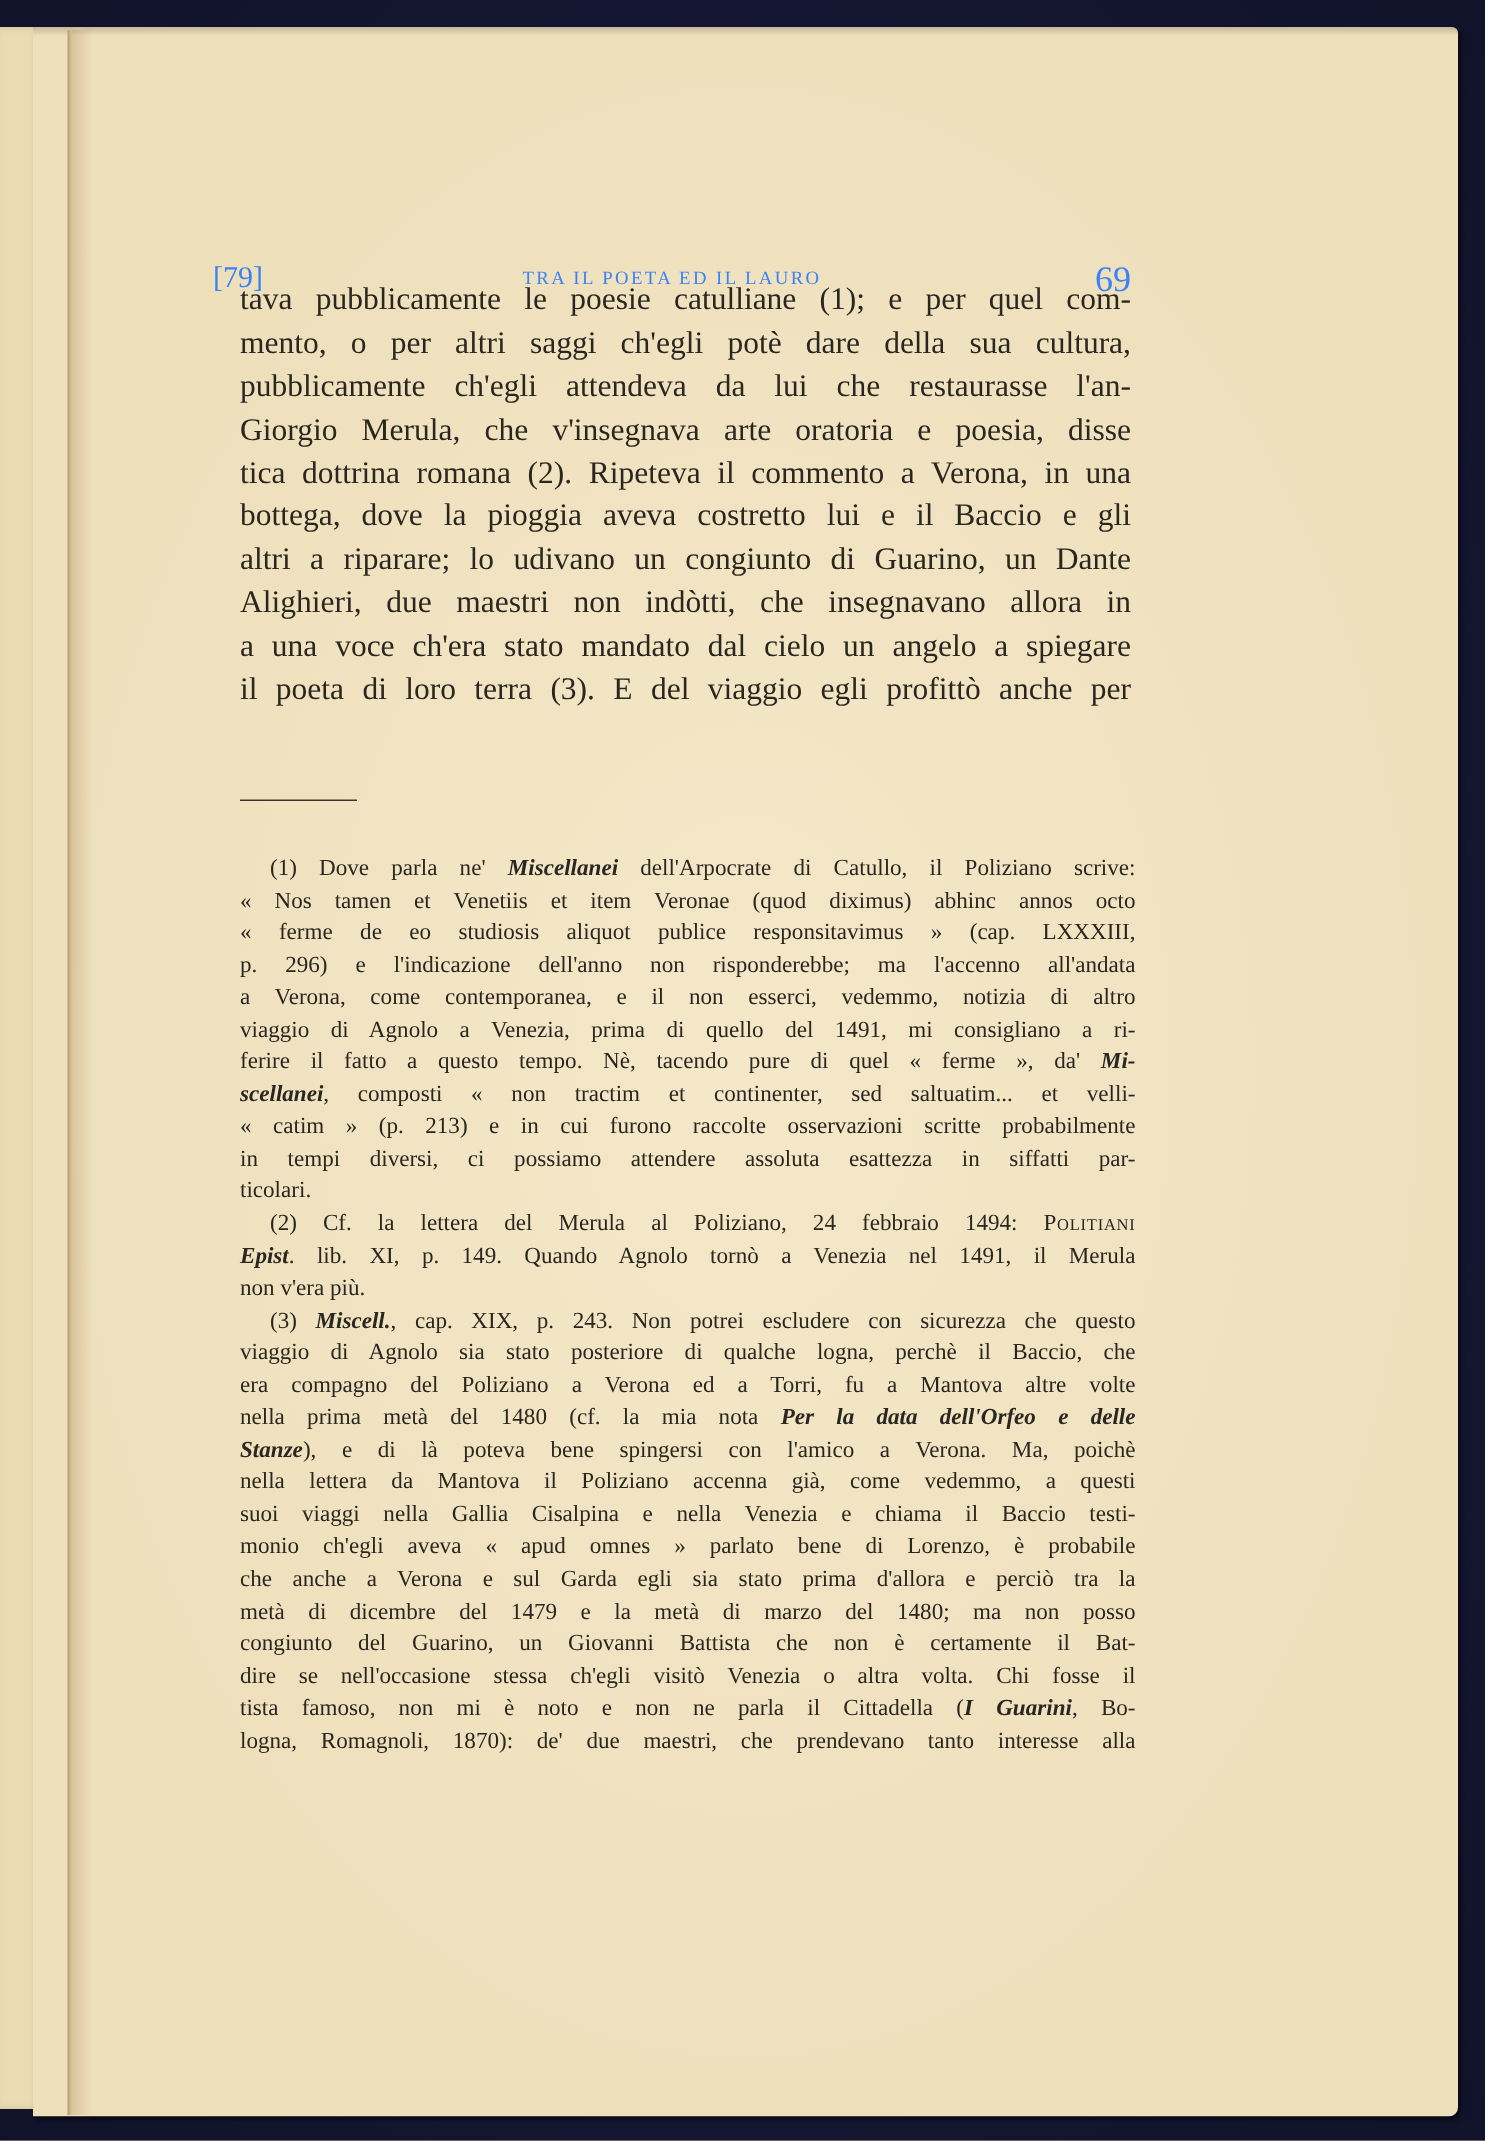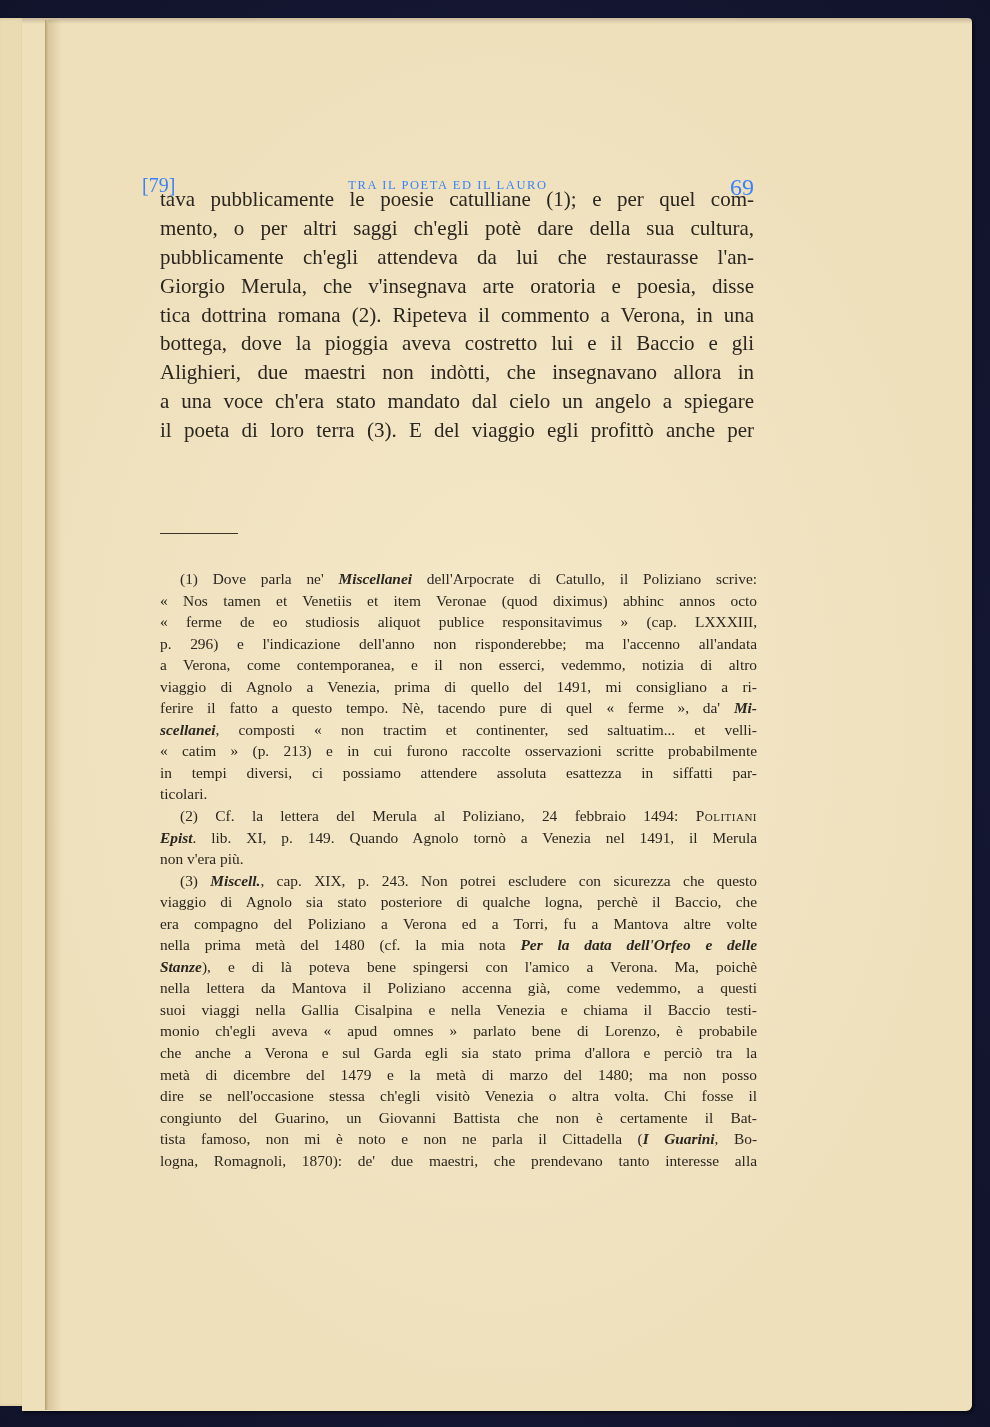--- a/index.html
+++ b/index.html
@@ -91,20 +91,21 @@
   <span class="rh-right">69</span>
 </div>
 
 <div class="body-text">
   <span class="line">tava pubblicamente le poesie catulliane (1); e per quel com-</span>
   <span class="line">mento, o per altri saggi ch'egli potè dare della sua cultura,</span>
   <span class="line">pubblicamente ch'egli attendeva da lui che restaurasse l'an-</span>
   <span class="line">Giorgio Merula, che v'insegnava arte oratoria e poesia, disse</span>
   <span class="line">tica dottrina romana (2). Ripeteva il commento a Verona, in una</span>
   <span class="line">bottega, dove la pioggia aveva costretto lui e il Baccio e gli</span>
+  <span class="line">altri a riparare; lo udivano un congiunto di Guarino, un Dante</span>
   <span class="line">Alighieri, due maestri non indòtti, che insegnavano allora in</span>
   <span class="line">a una voce ch'era stato mandato dal cielo un angelo a spiegare</span>
   <span class="line last">il poeta di loro terra (3). E del viaggio egli profittò anche per</span>
 </div>
 
 <div class="footnote-rule"></div>
 
 <div class="footnotes">
 
   <span class="fline indent"><span>(1) Dove parla ne' </span><i>Miscellanei</i><span> dell'Arpocrate di Catullo, il Poliziano scrive:</span></span>
@@ -126,17 +127,17 @@
   <span class="fline indent"><span>(3) </span><i>Miscell.</i><span>, cap. XIX, p. 243. Non potrei escludere con sicurezza che questo</span></span>
   <span class="fline">viaggio di Agnolo sia stato posteriore di qualche logna, perchè il Baccio, che</span>
   <span class="fline">era compagno del Poliziano a Verona ed a Torri, fu a Mantova altre volte</span>
   <span class="fline"><span>nella prima metà del 1480 (cf. la mia nota </span><i>Per la data dell'Orfeo e delle</i></span>
   <span class="fline"><i>Stanze</i><span>), e di là poteva bene spingersi con l'amico a Verona. Ma, poichè</span></span>
   <span class="fline">nella lettera da Mantova il Poliziano accenna già, come vedemmo, a questi</span>
   <span class="fline">suoi viaggi nella Gallia Cisalpina e nella Venezia e chiama il Baccio testi-</span>
   <span class="fline">monio ch'egli aveva « apud omnes » parlato bene di Lorenzo, è probabile</span>
   <span class="fline">che anche a Verona e sul Garda egli sia stato prima d'allora e perciò tra la</span>
   <span class="fline">metà di dicembre del 1479 e la metà di marzo del 1480; ma non posso</span>
+  <span class="fline">congiunto del Guarino, un Giovanni Battista che non è certamente il Bat-</span>
   <span class="fline">dire se nell'occasione stessa ch'egli visitò Venezia o altra volta. Chi fosse il</span>
-  <span class="fline">congiunto del Guarino, un Giovanni Battista che non è certamente il Bat-</span>
   <span class="fline"><span>tista famoso, non mi è noto e non ne parla il Cittadella (</span><i>I Guarini</i><span>, Bo-</span></span>
   <span class="fline">logna, Romagnoli, 1870): de' due maestri, che prendevano tanto interesse alla</span>
 </div>
 
 </body></html>

